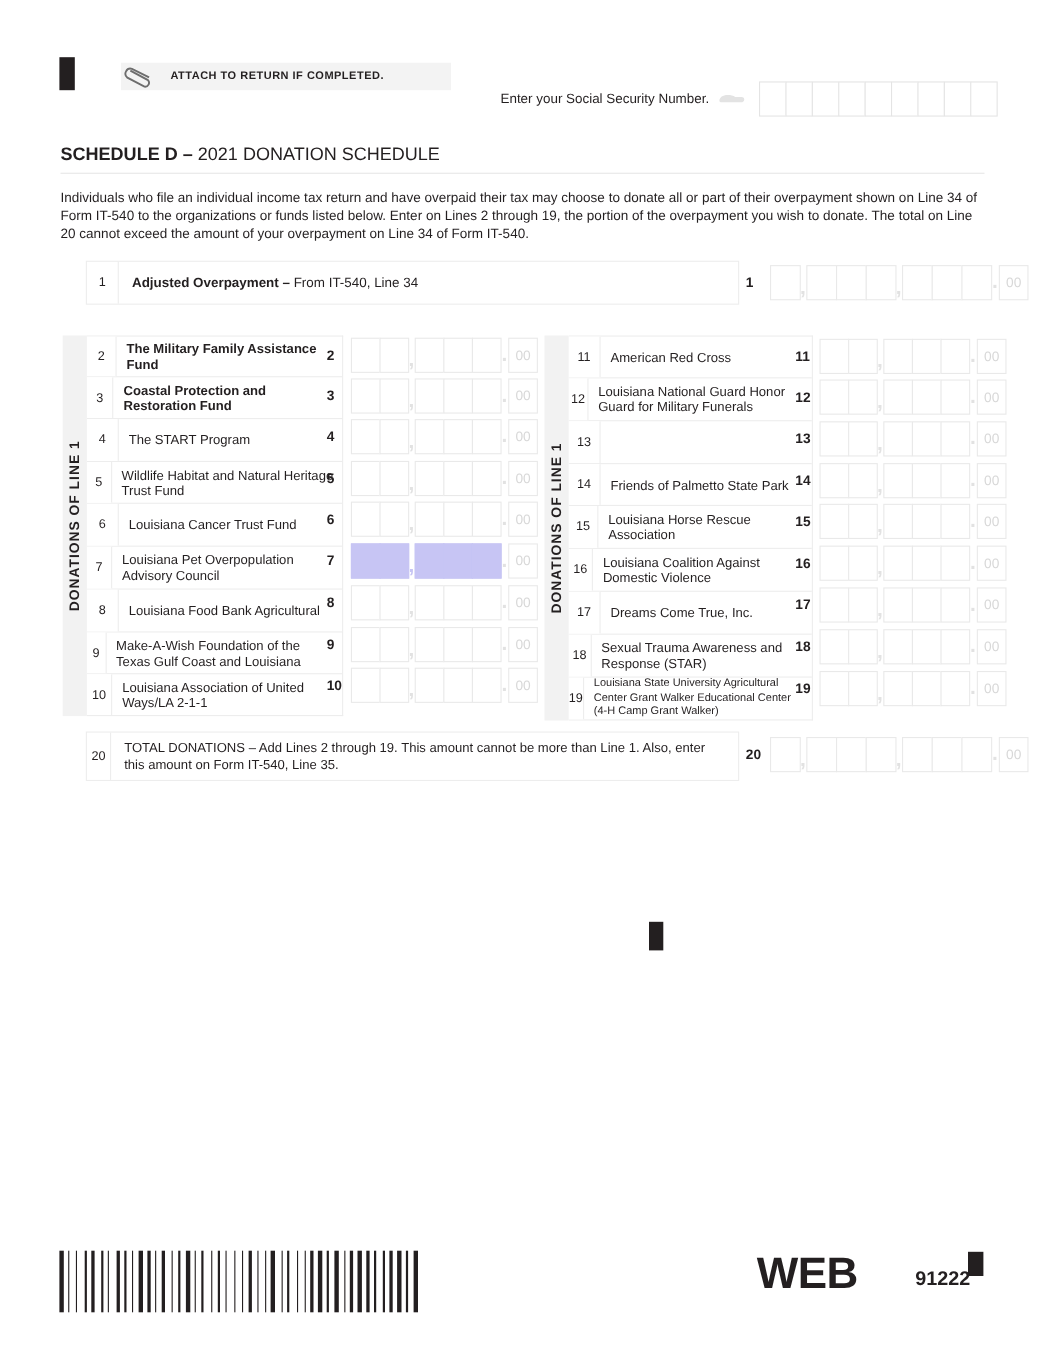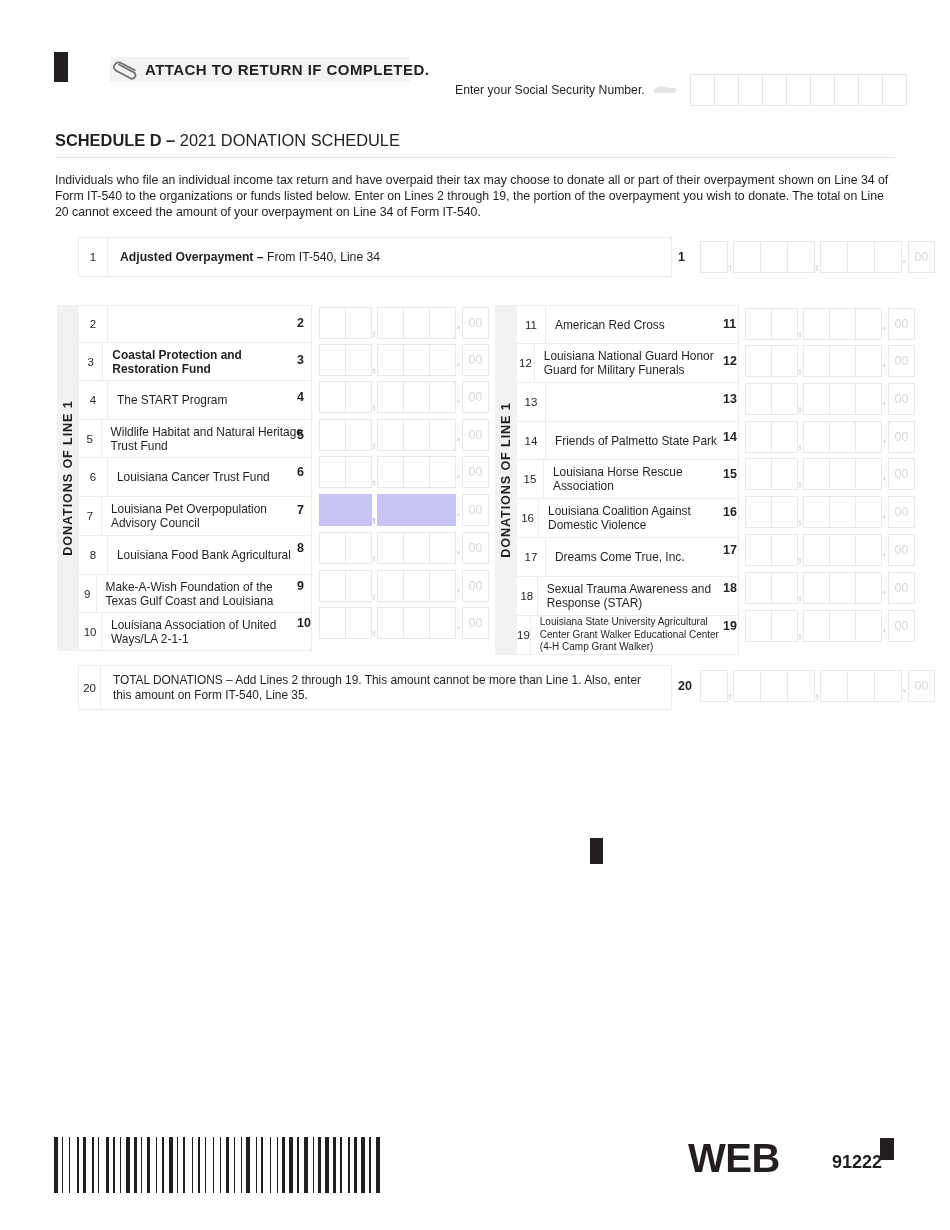--- a/index.html
+++ b/index.html
@@ -14,22 +14,22 @@
   .regmark{position:absolute;background:#231f20;}
   #mark-tl{left:54px;top:52px;width:14px;height:30px;}
   #mark-line1{left:569px;top:243px;width:13px;height:27px;}
   #mark-mid{left:590px;top:838px;width:13px;height:26px;}
   #mark-br{left:880px;top:1138px;width:14px;height:22px;}
 
   
   #attach-banner{position:absolute;left:110px;top:57px;width:300px;height:25px;
     background:#f3f3f3;display:flex;align-items:center;}
   #clip-icon{width:34px;height:24px;display:flex;align-items:center;justify-content:center;flex:none;}
-  #attach-text{font-size:15px;font-weight:bold;letter-spacing:.45px;color:#231f20;
-    margin-left:1px;white-space:nowrap;}
+  #attach-text{font-size:10px;font-weight:bold;letter-spacing:.45px;color:#231f20;
+    margin-left:11px;white-space:nowrap;}
 
   
   #ssn-row{position:absolute;left:455px;top:74px;display:flex;align-items:center;}
   #ssn-label{font-size:12.2px;color:#231f20;}
   #hand-icon{margin-left:7px;margin-right:12px;display:flex;align-items:center;}
   #ssn-boxes{display:flex;}
   .ssn-cell{width:23px;height:30px;border:1px solid #e4e4e4;margin-right:-1px;background:#fff;}
 
   
   #title-wrap{position:absolute;left:55px;top:131px;width:840px;}
@@ -175,20 +175,21 @@
     </span>
   </div>
 
   <div class="panel" id="panel-left">
     <div class="sidebar">
       <span>DONATIONS OF LINE 1</span>
     </div>
     <div class="rows" id="rows-left">
         <div class="drow" style="height: 36px;">
           <div class="n">2</div>
+          <div class="label bold">The Military Family Assistance Fund</div>
         </div>
         <div class="drow" style="height: 37px;">
           <div class="n">3</div>
           <div class="label bold">Coastal Protection and Restoration Fund</div>
         </div>
         <div class="drow" style="height: 38px;">
           <div class="n">4</div>
           <div class="label">The START Program</div>
         </div>
         <div class="drow" style="height: 37px;">

